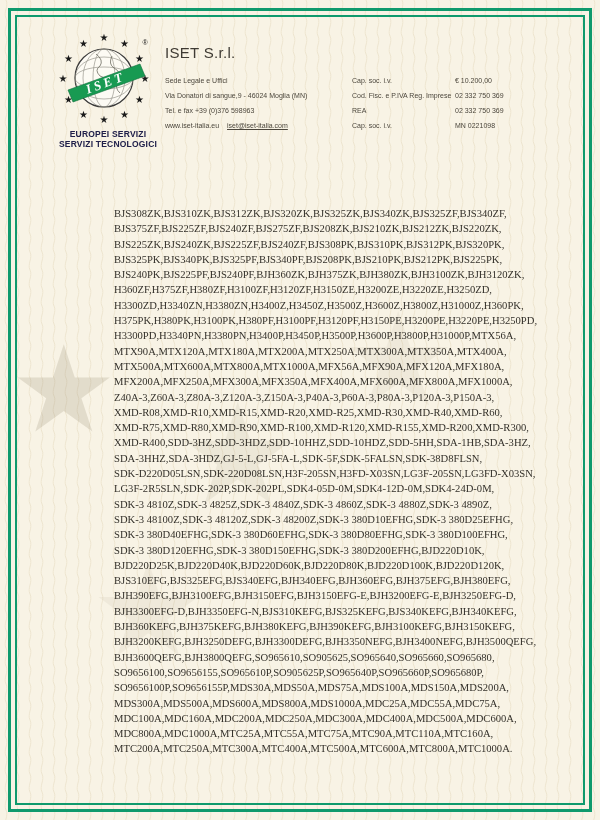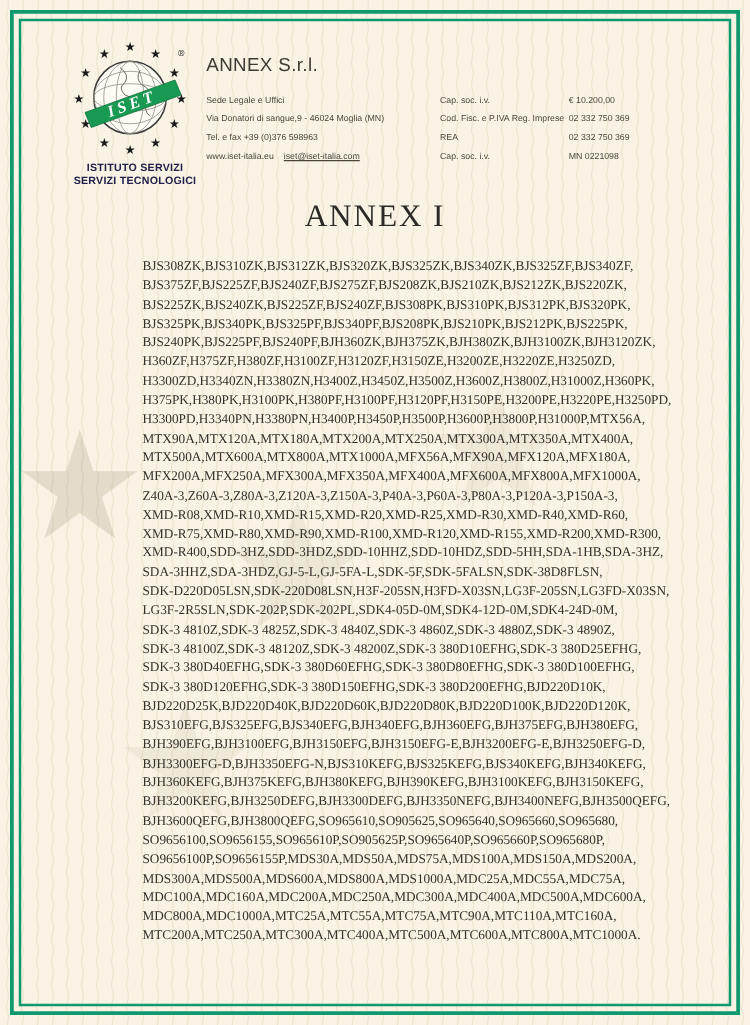--- a/index.html
+++ b/index.html
@@ -97,26 +97,26 @@
         <path d="M56 24 q-4 8 2 12 q8 4 4 12 q-4 8 2 13" fill="none" stroke="#6f6d62" stroke-width="0.8"></path>
       </g>
       <g>
         <path d="M12 58 L84 32 L89 44 L17 70 Z" fill="#189a52" stroke="#0e6e3a" stroke-width="0.6"></path>
         <text x="50" y="55" transform="rotate(-20 50 52)" text-anchor="middle" font-family="Liberation Serif, serif" font-style="italic" font-weight="bold" font-size="13" letter-spacing="3" fill="#ffffff">ISET</text>
       </g>
       <text x="89" y="13" font-size="7" fill="#1a1a1a" text-anchor="middle">®</text>
     </svg>
 
     <div class="logo-caption">
-      <div>ISTITUTO SERVIZI</div>
+      <div>EUROPEI SERVIZI</div>
       <div>SERVIZI TECNOLOGICI</div>
     </div>
 
     <div class="company">
-      <div class="company-name">ANNEX S.r.l.</div>
+      <div class="company-name">ISET S.r.l.</div>
       <div class="addr">
         <div>Sede Legale e Uffici</div>
         <div>Via Donatori di sangue,9 - 46024 Moglia (MN)</div>
         <div>Tel. e fax +39 (0)376 598963</div>
         <div>
           <span>www.iset-italia.eu</span>
           <span class="email-link">iset@iset-italia.com</span>
         </div>
       </div>
     </div>
@@ -133,21 +133,20 @@
       <div class="registry-row">
         <span>REA</span>
         <span class="registry-value">02 332 750 369</span>
       </div>
       <div class="registry-row">
         <span>Cap. soc. i.v.</span>
         <span class="registry-value">MN 0221098</span>
       </div>
     </div>
 
-    <div class="annex-title">ANNEX I</div>
     <div class="annex-body">BJS308ZK,BJS310ZK,BJS312ZK,BJS320ZK,BJS325ZK,BJS340ZK,BJS325ZF,BJS340ZF,
 BJS375ZF,BJS225ZF,BJS240ZF,BJS275ZF,BJS208ZK,BJS210ZK,BJS212ZK,BJS220ZK,
 BJS225ZK,BJS240ZK,BJS225ZF,BJS240ZF,BJS308PK,BJS310PK,BJS312PK,BJS320PK,
 BJS325PK,BJS340PK,BJS325PF,BJS340PF,BJS208PK,BJS210PK,BJS212PK,BJS225PK,
 BJS240PK,BJS225PF,BJS240PF,BJH360ZK,BJH375ZK,BJH380ZK,BJH3100ZK,BJH3120ZK,
 H360ZF,H375ZF,H380ZF,H3100ZF,H3120ZF,H3150ZE,H3200ZE,H3220ZE,H3250ZD,
 H3300ZD,H3340ZN,H3380ZN,H3400Z,H3450Z,H3500Z,H3600Z,H3800Z,H31000Z,H360PK,
 H375PK,H380PK,H3100PK,H380PF,H3100PF,H3120PF,H3150PE,H3200PE,H3220PE,H3250PD,
 H3300PD,H3340PN,H3380PN,H3400P,H3450P,H3500P,H3600P,H3800P,H31000P,MTX56A,
 MTX90A,MTX120A,MTX180A,MTX200A,MTX250A,MTX300A,MTX350A,MTX400A,

